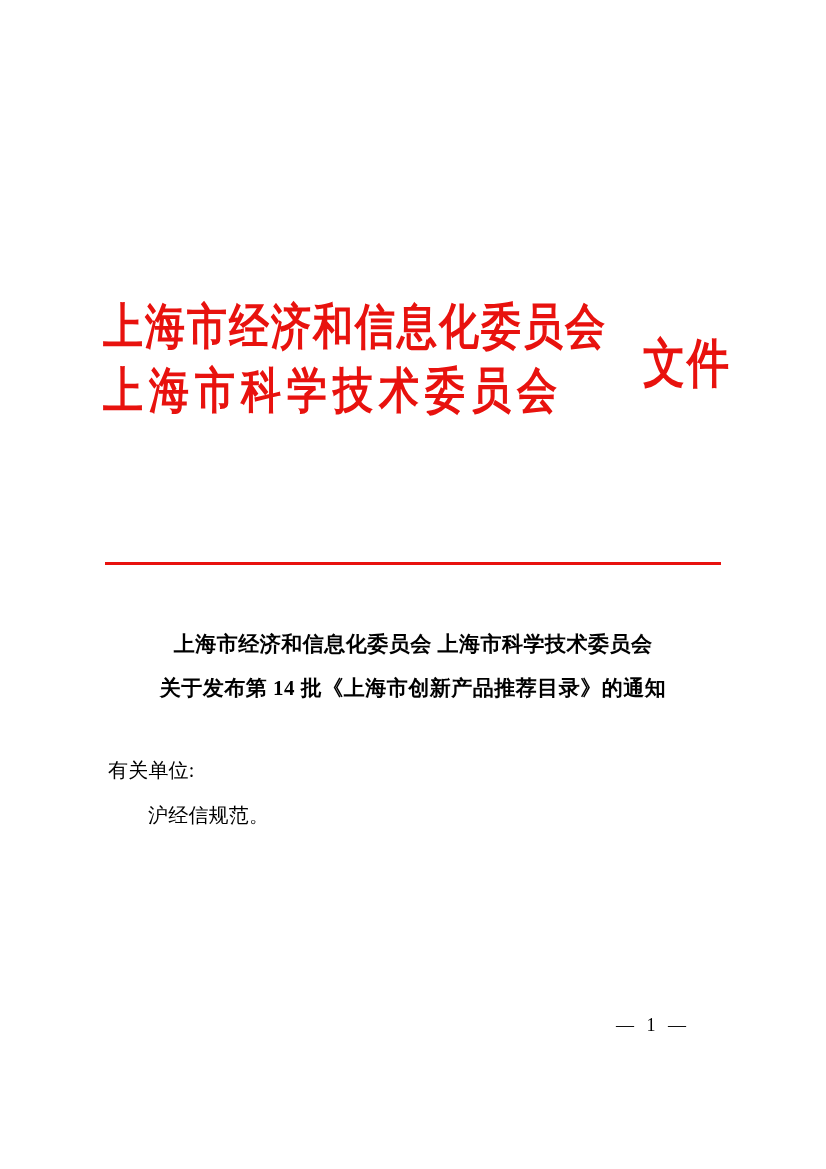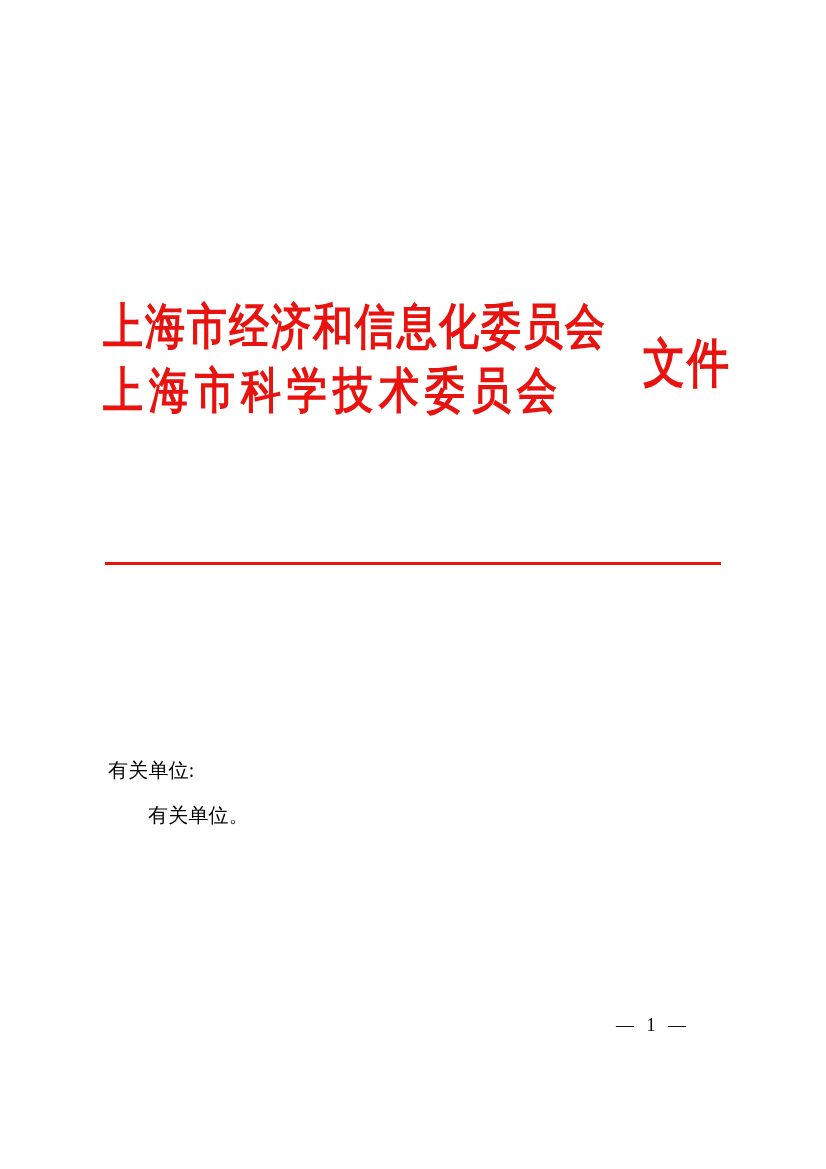--- a/index.html
+++ b/index.html
@@ -148,21 +148,25 @@
         <div class="org-line first">上海市经济和信息化委员会</div>
         <div class="org-line second">上海市科学技术委员会</div>
       </div>
       <div class="doc-word">文件</div>
     </div>
   </div>
 
 
   <div class="red-rule"></div>
 
+  <div class="title-block">
+    <div>上海市经济和信息化委员会 上海市科学技术委员会</div>
+    <div>关于发布第 14 批《上海市创新产品推荐目录》的通知</div>
+  </div>
 
   <div class="body-block">
     <div class="salutation">有关单位:</div>
-    <div class="para">有关单位。</div>
+    <div class="para">沪经信规范。</div>
   </div>
 
   <div class="page-number">— 1 —</div>
 
 </div>
 
 </body></html>

